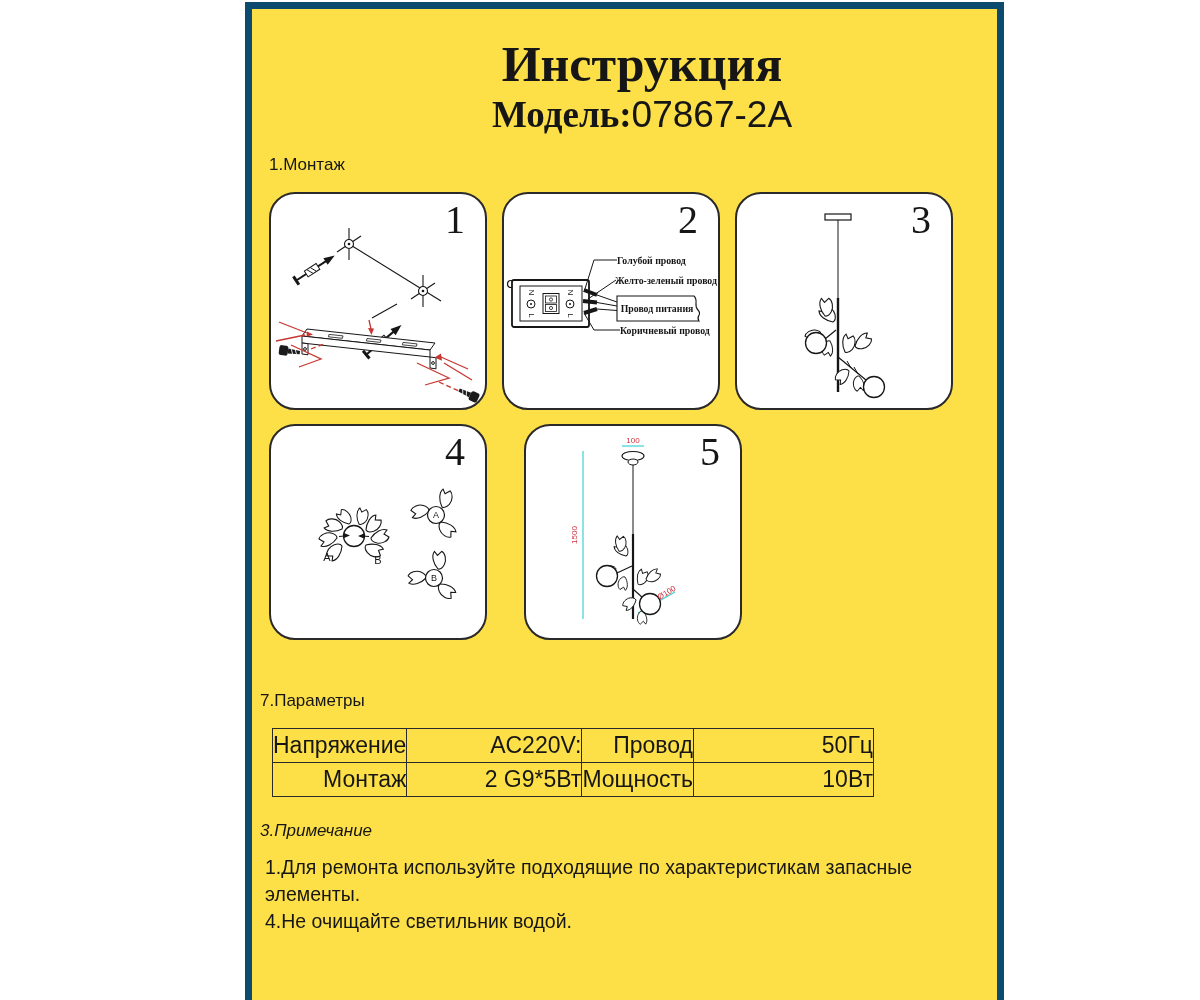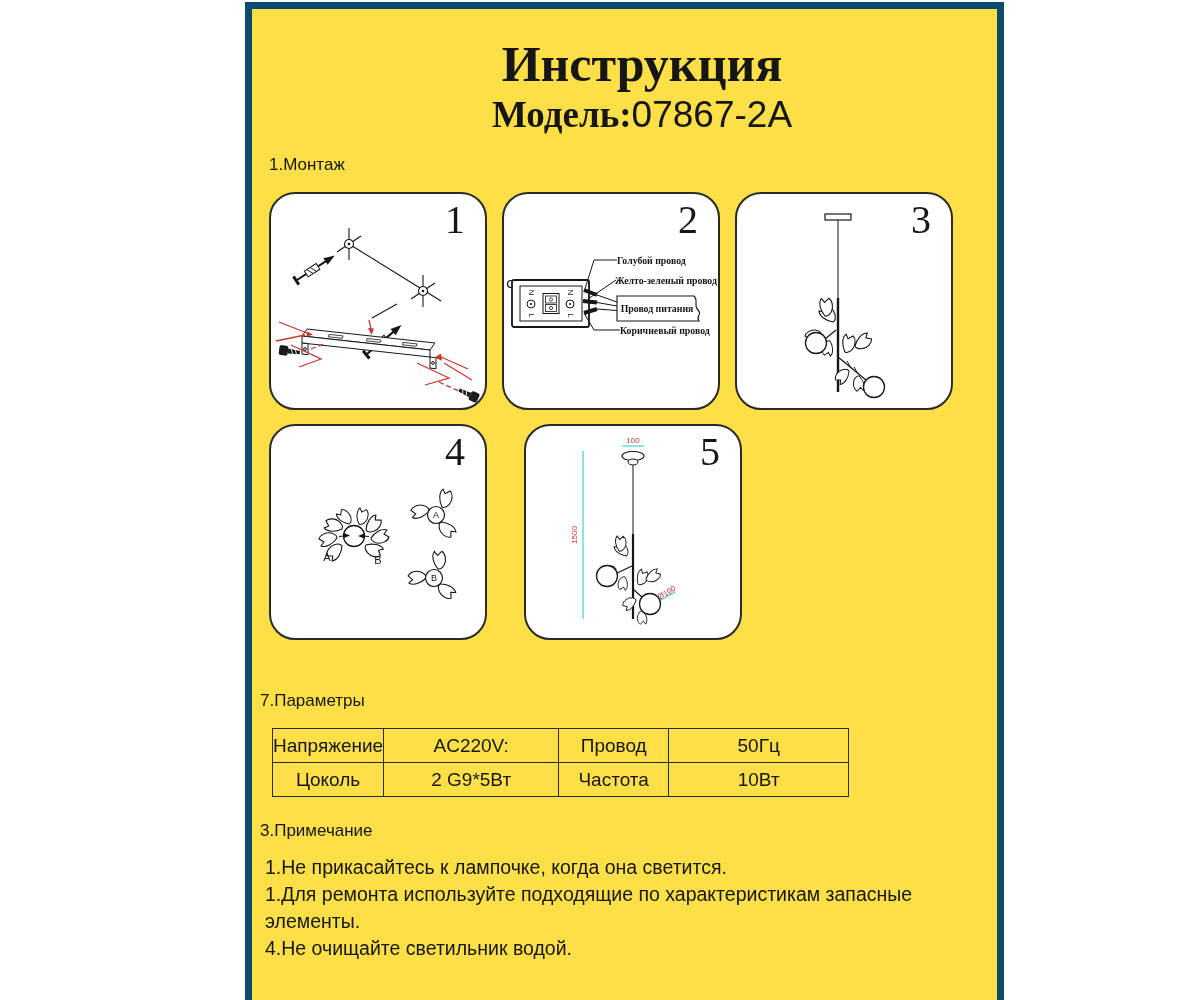--- a/index.html
+++ b/index.html
@@ -7,31 +7,31 @@
           font-family:"Liberation Sans",sans-serif;color:#161616;overflow:hidden;}
   .page{position:absolute;left:245px;top:2px;width:707px;height:994px;
         border:7px solid #0c4a6e;background:#fde047;padding-left:38px;}
   .hdr{position:absolute;left:40px;top:30px;width:700px;text-align:center;}
   .title{font-family:"Liberation Serif",serif;font-weight:bold;font-size:50px;line-height:1.02;}
   .subtitle{font-size:37px;margin-top:3px;}
   .subtitle .ml{font-family:"Liberation Serif",serif;font-weight:bold;}
   .sec{position:absolute;font-size:17px;}
   #sec1{left:17px;top:146px;}
   #sec2{left:8px;top:682px;}
-  #sec3{left:8px;top:812px;}
+  #sec3{left:8px;top:812px;font-style:italic;}
   .panel{position:absolute;width:214px;height:214px;border:2px solid #2a2a2a;
          border-radius:26px;background:#fff;}
   #p1{left:17px;top:183px;} #p2{left:250px;top:183px;} #p3{left:483px;top:183px;}
   #p4{left:17px;top:415px;height:212px;} #p5{left:250px;top:415px;height:212px;margin-left:22px;}
   .pnum{position:absolute;top:4px;right:20px;font-family:"Liberation Serif",serif;
         font-size:40px;line-height:1.1;}
   .panel svg{position:absolute;left:0;top:0;}
   table.params{position:absolute;left:20px;top:719px;border-collapse:collapse;table-layout:fixed;}
-  table.params td{border:1px solid #2a2a2a;height:33px;text-align:center;
-                  font-size:19px;padding:0;overflow:hidden;}
+  table.params td{border:1px solid #2a2a2a;height:33px;text-align:right;
+                  font-size:23px;padding:0;overflow:hidden;}
   .notes{position:absolute;left:13px;top:845px;width:698px;font-size:19.5px;line-height:27px;}
   .note-line{white-space:normal;}
   
   .tl{font-family:"Liberation Sans",sans-serif;font-size:8px;fill:#161616;
       text-anchor:middle;dominant-baseline:central;}
   .wl{font-family:"Liberation Serif",serif;font-weight:bold;font-size:9.8px;fill:#161616;}
   .wlc{font-family:"Liberation Serif",serif;font-weight:bold;font-size:9.8px;fill:#161616;text-anchor:middle;}
   .ab{font-family:"Liberation Sans",sans-serif;font-size:11px;fill:#161616;
       text-anchor:middle;dominant-baseline:central;}
   .abs{font-family:"Liberation Sans",sans-serif;font-size:9px;fill:#161616;
@@ -261,31 +261,30 @@
           <col style="width:180px">
         </colgroup>
       <tbody>
           <tr>
         <td>Напряжение</td>
         <td>AC220V:</td>
         <td>Провод</td>
         <td>50Гц</td>
       </tr>
       <tr>
-        <td>Цоколь</td>
+        <td>Монтаж</td>
         <td>2 G9*5Вт</td>
-        <td>Частота</td>
+        <td>Мощность</td>
         <td>10Вт</td>
       </tr>
     </tbody>
       </table>
 
     <div class="sec" id="sec3">3.Примечание</div>
 
     <div class="notes">
-      <div class="note-line">1.Не прикасайтесь к лампочке, когда она светится.</div>
       <div class="note-line">1.Для ремонта используйте подходящие по характеристикам запасные элементы.</div>
       <div class="note-line">4.Не очищайте светильник водой.</div>
 
     </div>
 
   </div>
 </div>
 
 </body></html>

